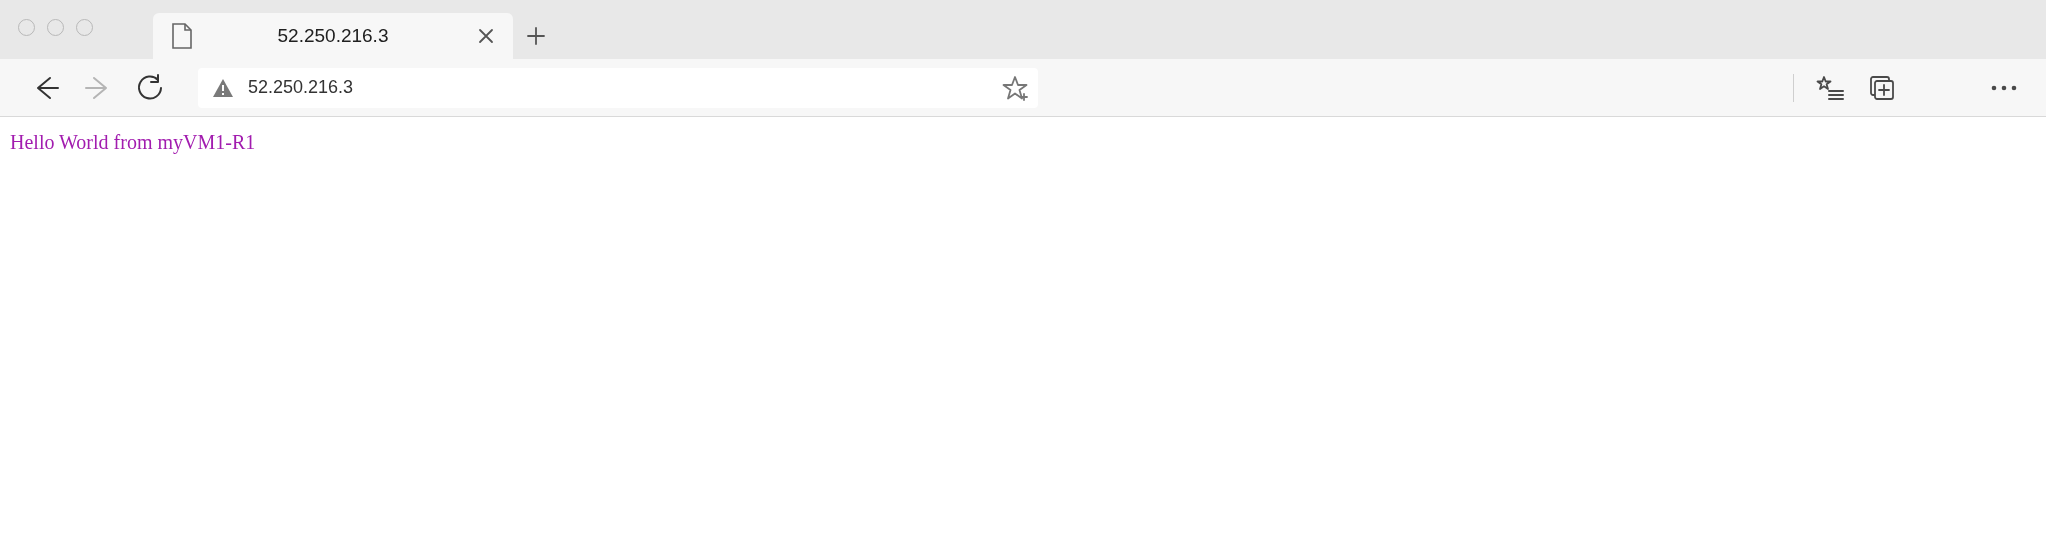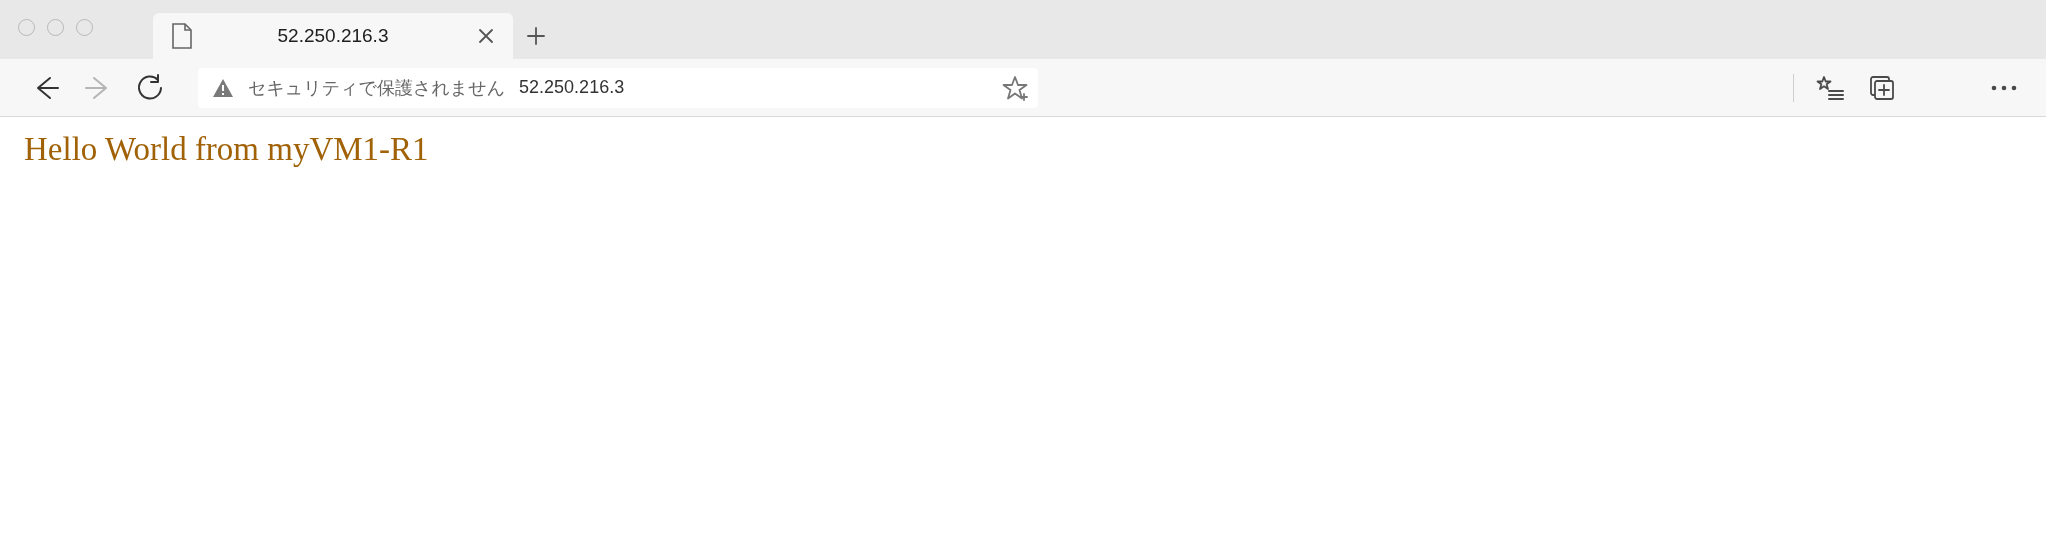--- a/index.html
+++ b/index.html
@@ -135,24 +135,24 @@
       width: 44px;
       height: 44px;
       display: flex;
       align-items: center;
       justify-content: center;
       color: #4a4a4a;
     }
 
     
     .page-body {
-      padding: 14px 24px;
+      padding: 14px 10px;
       font-family: "Times New Roman", Times, serif;
-      font-size: 33px;
-      color: #a16207;
+      font-size: 20px;
+      color: #a21caf;
     }
 
     svg { display: block; }
   </style>
 </head>
 <body>
 
 <div class="browser-chrome">
 
   <div class="tab-strip">
@@ -203,21 +203,20 @@
     </div>
 
     <div class="addr-bar">
       <span>
         <svg viewBox="0 0 22 20" width="22" height="20">
           <path d="M11 1 L21 19 H1 Z" fill="#7a7a7a"></path>
           <rect x="10" y="7" width="2" height="6" fill="#fff"></rect>
           <rect x="10" y="15" width="2" height="2" fill="#fff"></rect>
         </svg>
       </span>
-      <span class="sec-label">セキュリティで保護されません</span>
       <span class="addr-text">52.250.216.3</span>
       <span class="addr-spacer"></span>
       <span class="addr-star">
         <svg viewBox="0 0 26 26" width="26" height="26">
           <path d="M13 2 L16 10 L24.5 10 L17.5 15 L20 23.5 L13 18.5 L6 23.5 L8.5 15 L1.5 10 L10 10 Z" fill="none" stroke="#777" stroke-width="1.8" stroke-linejoin="round"></path>
           <path d="M22 19 V25 M19 22 H25" stroke="#777" stroke-width="1.8" stroke-linecap="round"></path>
         </svg>
       </span>
     </div>
 

